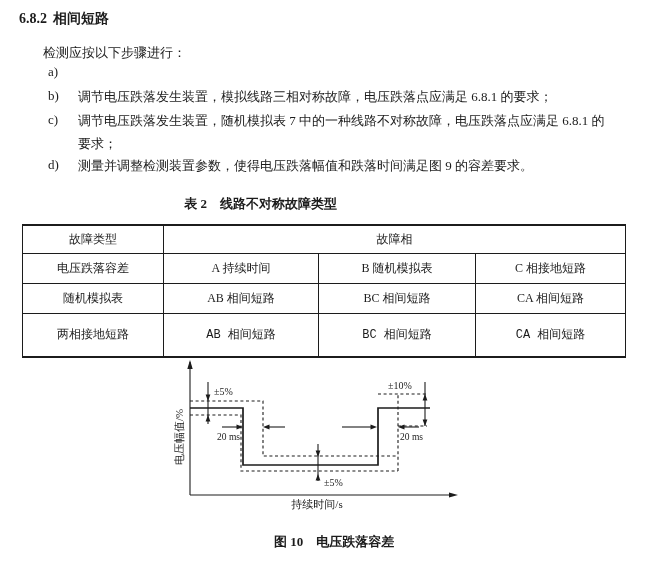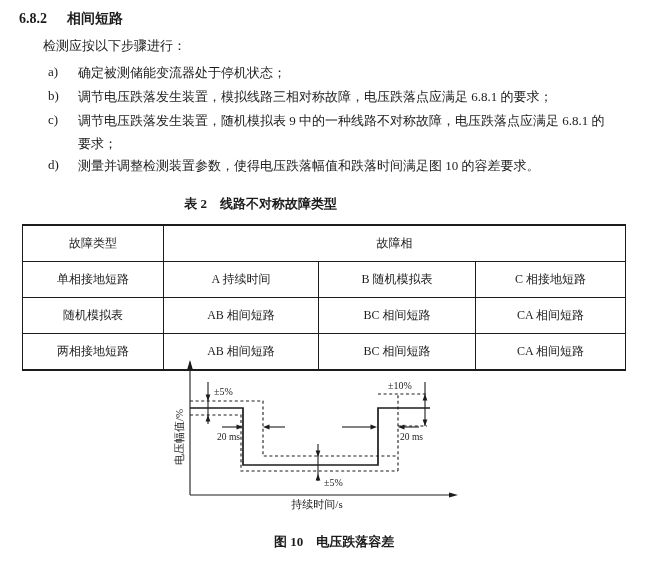--- a/index.html
+++ b/index.html
@@ -3,94 +3,93 @@
 <meta charset="utf-8">
 <style>
   html,body{margin:0;padding:0;background:#e8e8e8;}
   .page{
     position:relative;width:652px;height:564px;background:#ffffff;
     color:#1c1c1c;font-family:"Liberation Serif","DejaVu Serif",serif;
     overflow:hidden;margin:0 auto;
   }
   .abs{position:absolute;}
   .heading{top:10px;left:19px;font-weight:bold;font-size:14px;}
-  .heading .num{margin-right:20px;text-align:right;}
-  .intro{top:37px;left:43px;font-size:13px;}
+  .heading .num{margin-right:6px;text-align:right;}
+  .intro{top:44px;left:43px;font-size:13px;}
   .step{font-size:13px;left:48px;display:flex;}
   .step .lbl{width:30px;flex:0 0 30px;}
   .step-a{top:64px;}
   .step-b{top:88px;}
   .step-c{top:112px;}
   .step-c2{top:135px;left:78px;font-size:13px;}
   .step-d{top:157px;}
   .tbl-title{top:195px;left:0;width:521px;text-align:center;font-weight:bold;font-size:13px;}
   table.gbtable{
     position:absolute;top:224px;left:22px;width:603px;
     border-collapse:collapse;table-layout:fixed;
     border-top:2.5px solid #1c1c1c;border-bottom:2.5px solid #1c1c1c;
     border-left:1px solid #1c1c1c;border-right:1px solid #1c1c1c;
     font-size:12px;
   }
   table.gbtable td{
     border:1px solid #1c1c1c;text-align:center;vertical-align:middle;
-    padding:9px;overflow:hidden;white-space:nowrap;margin-left:28px;
+    padding:0;overflow:hidden;white-space:nowrap;margin-left:28px;
   }
   tr.h-row{height:28px;}
   tr.r1{height:30px;}
   tr.r2{height:30px;}
-  tr.r3{height:32px;}
+  tr.r3{height:44px;font-family:Liberation Mono, monospace;}
   .figwrap{top:353px;left:0;}
   svg{font-family:"Liberation Serif","DejaVu Serif",serif;}
   .fig-caption{top:533px;left:8px;width:652px;text-align:center;font-weight:bold;font-size:13px;}
 </style>
 </head>
 <body>
 
 <div class="page">
 
   <div class="abs heading">
     <span class="num">6.8.2</span><span>相间短路</span>
   </div>
 
   <div class="abs intro">检测应按以下步骤进行：</div>
 
   <div class="abs step step-a">
     <span class="lbl">a)</span>
-    <span>确定被测储能变流器处于停机状态；</span>
   </div>
   <div class="abs step step-b">
     <span class="lbl">b)</span>
     <span>调节电压跌落发生装置，模拟线路三相对称故障，电压跌落点应满足 6.8.1 的要求；</span>
   </div>
   <div class="abs step step-c">
     <span class="lbl">c)</span>
-    <span>调节电压跌落发生装置，随机模拟表 9 中的一种线路不对称故障，电压跌落点应满足 6.8.1 的</span>
+    <span>调节电压跌落发生装置，随机模拟表 7 中的一种线路不对称故障，电压跌落点应满足 6.8.1 的</span>
   </div>
   <div class="abs step-c2">要求；</div>
   <div class="abs step step-d">
     <span class="lbl">d)</span>
-    <span>测量并调整检测装置参数，使得电压跌落幅值和跌落时间满足图 10 的容差要求。</span>
+    <span>测量并调整检测装置参数，使得电压跌落幅值和跌落时间满足图 9 的容差要求。</span>
   </div>
 
   <div class="abs tbl-title">表 2　线路不对称故障类型</div>
 
   <table class="gbtable">
     <colgroup>
       <col style="width:141px">
         <col style="width:155px">
         <col style="width:157px">
         <col style="width:150px">
     </colgroup>
     <tbody>
         <tr class="h-row">
       <td>故障类型</td>
       <td colspan="3">故障相</td>
     </tr>
     <tr class="r1">
-      <td>单相接地短路</td>
+      <td>电压跌落容差</td>
       <td>A 持续时间</td>
       <td>B 随机模拟表</td>
       <td>C 相接地短路</td>
     </tr>
     <tr class="r2">
       <td>随机模拟表</td>
       <td>AB 相间短路</td>
       <td>BC 相间短路</td>
       <td>CA 相间短路</td>
     </tr>

